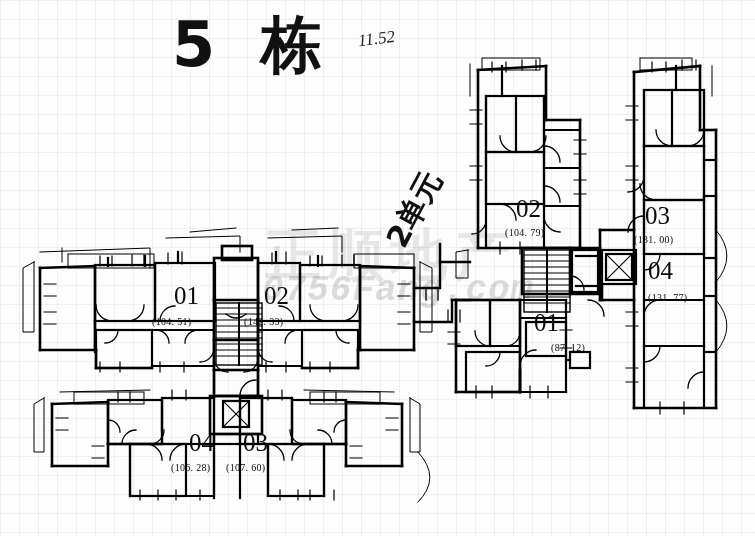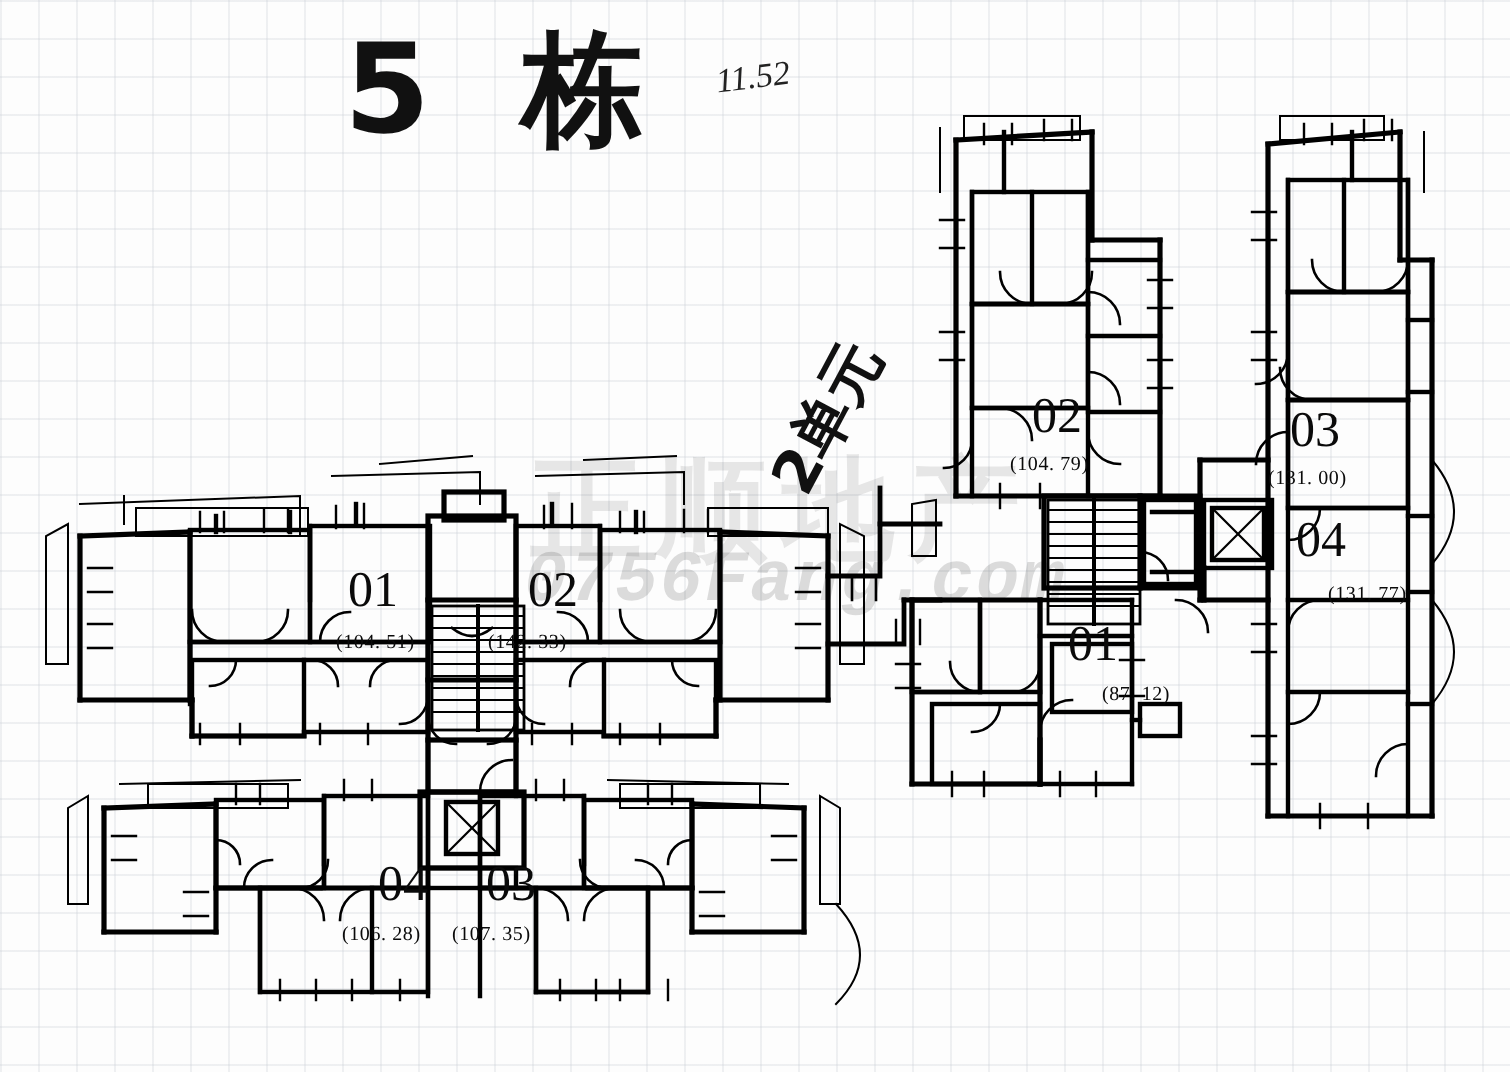--- a/index.html
+++ b/index.html
@@ -472,38 +472,38 @@
   <div class="layer">
 
     <div class="lbl title" style="left:172px;top:14px;">5 栋</div>
 
     <div class="lbl handwrite" style="left:358px;top:30px;">11.52</div>
 
 
     <div class="lbl unit2" style="left:382px;top:238px;">2单元</div>
 
     <div class="lbl apt" style="left:174px;top:283px;">01</div>
-    <div class="lbl area" style="left:168px;top:317px;">(104. 51)</div>
+    <div class="lbl area" style="left:152px;top:317px;">(104. 51)</div>
 
     <div class="lbl apt" style="left:264px;top:283px;">02</div>
     <div class="lbl area" style="left:244px;top:317px;">(142. 33)</div>
 
     <div class="lbl apt" style="left:189px;top:430px;">04</div>
     <div class="lbl area" style="left:171px;top:463px;">(106. 28)</div>
 
     <div class="lbl apt" style="left:243px;top:430px;">03</div>
-    <div class="lbl area" style="left:226px;top:463px;">(107. 35)</div>
+    <div class="lbl area" style="left:226px;top:463px;">(107. 60)</div>
 
     <div class="lbl apt" style="left:516px;top:196px;">02</div>
     <div class="lbl area" style="left:505px;top:228px;">(104. 79)</div>
 
     <div class="lbl apt" style="left:645px;top:203px;">03</div>
     <div class="lbl area" style="left:634px;top:235px;">(131. 00)</div>
 
     <div class="lbl apt" style="left:648px;top:258px;">04</div>
-    <div class="lbl area" style="left:664px;top:293px;">(131. 77)</div>
+    <div class="lbl area" style="left:648px;top:293px;">(131. 77)</div>
 
     <div class="lbl apt" style="left:534px;top:310px;">01</div>
     <div class="lbl area" style="left:523px;top:343px;padding-left:28px;">(87. 12)</div>
 
   </div>
 
 </div>
 
 </body></html>

